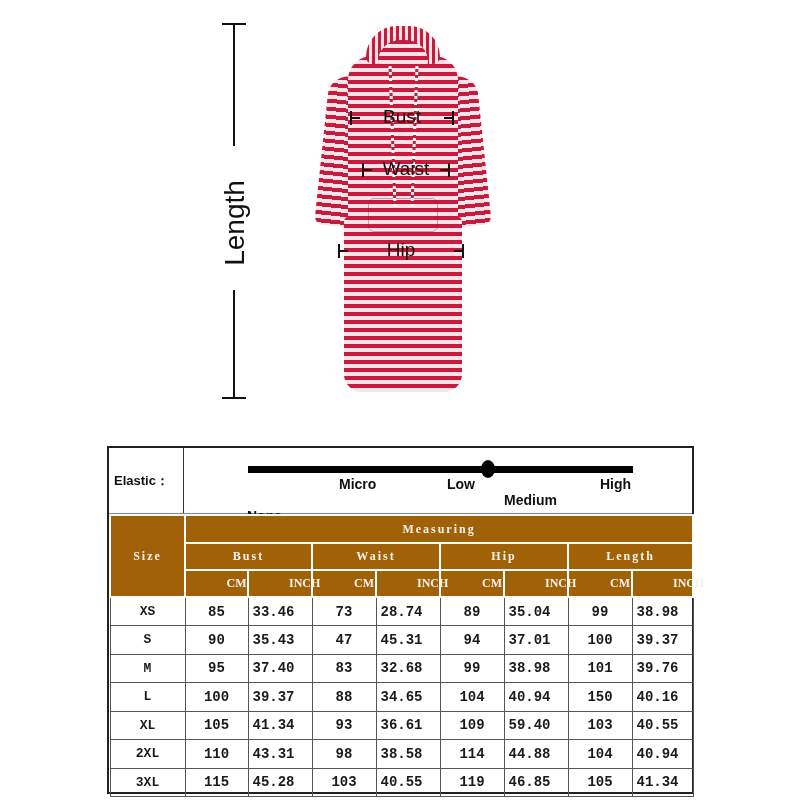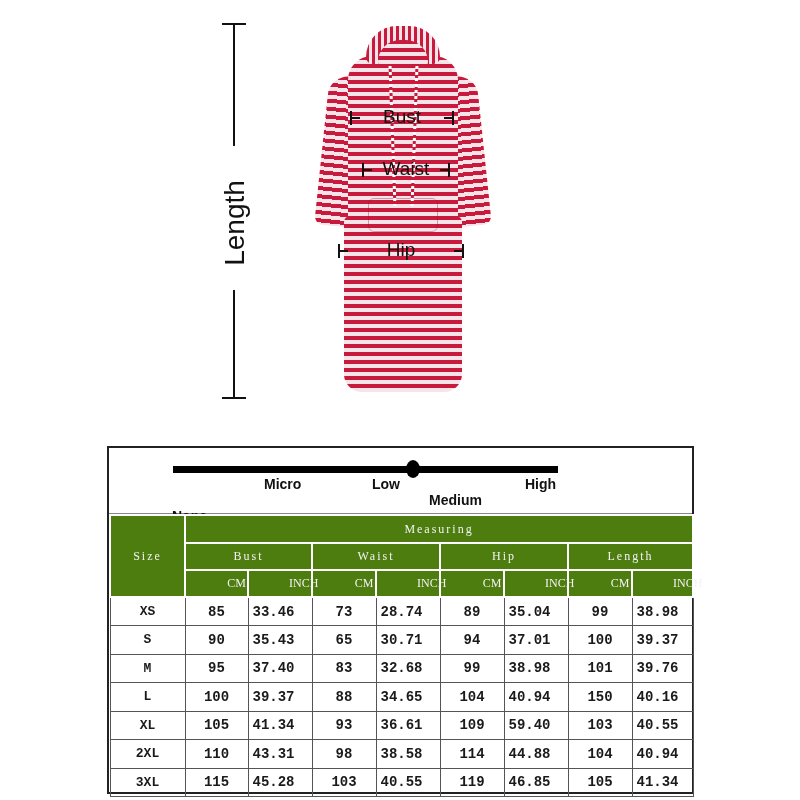--- a/index.html
+++ b/index.html
@@ -120,21 +120,21 @@
     .elastic-level {
       position: absolute; top: 0; font-weight: bold; font-size: 14px; color: #111; white-space: nowrap;
     }
 
     .grid-table {
       position: absolute; left: 0; top: 66px; width: 583px;
       border-collapse: collapse; table-layout: fixed;
       font-family: "Liberation Mono", "DejaVu Sans Mono", monospace;
     }
     .grid-table th {
-      background: #4d7c0f; color: #f3f3f3; font-weight: normal;
+      background: #a16207; color: #f3f3f3; font-weight: bold;
       border: 2px solid #ffffff; font-size: 12px; letter-spacing: 2px;
       font-family: "Liberation Serif", "DejaVu Serif", serif;
     }
     .grid-table th.unit { letter-spacing: 0; font-size: 12px; padding-left: 40px; }
     .grid-table td {
       border: 1px solid #555; text-align: center; font-size: 14px; font-weight: bold;
       color: #1a1a1a; height: 28.5px;
       font-family: "Liberation Mono", "DejaVu Sans Mono", monospace;
     }
     .grid-table td.inch { text-align: left; padding-left: 4px; }
@@ -178,20 +178,21 @@
   <div class="measure m-hip">
     <span class="tick-l"></span>
     <span>Hip</span>
     <span class="tick-r"></span>
   </div>
 </div>
 
 <div class="size-table-wrap">
 
   <div class="elastic-row">
+    <div class="elastic-label">Elastic：</div>
     <div class="elastic-scale">
       <div class="elastic-track"></div>
       <div class="elastic-handle" style="left:297px;"></div>
       <div class="elastic-levels">
         <span class="elastic-level" style="left:3px;margin-top:32px;">None</span>
         <span class="elastic-level" style="left:95px;">Micro</span>
         <span class="elastic-level" style="left:187px;padding-left:16px;">Low</span>
         <span class="elastic-level" style="left:260px;margin-top:16px;">Medium</span>
         <span class="elastic-level" style="left:356px;">High</span>
       </div>
@@ -241,22 +242,22 @@
         <td class="inch">28.74</td>
         <td>89</td>
         <td class="inch">35.04</td>
         <td>99</td>
         <td class="inch">38.98</td>
       </tr>
       <tr>
         <td class="size">S</td>
         <td>90</td>
         <td class="inch">35.43</td>
-        <td>65</td>
-        <td class="inch">30.71</td>
+        <td>47</td>
+        <td class="inch">45.31</td>
         <td>94</td>
         <td class="inch">37.01</td>
         <td>100</td>
         <td class="inch">39.37</td>
       </tr>
       <tr>
         <td class="size">M</td>
         <td>95</td>
         <td class="inch">37.40</td>
         <td>83</td>

